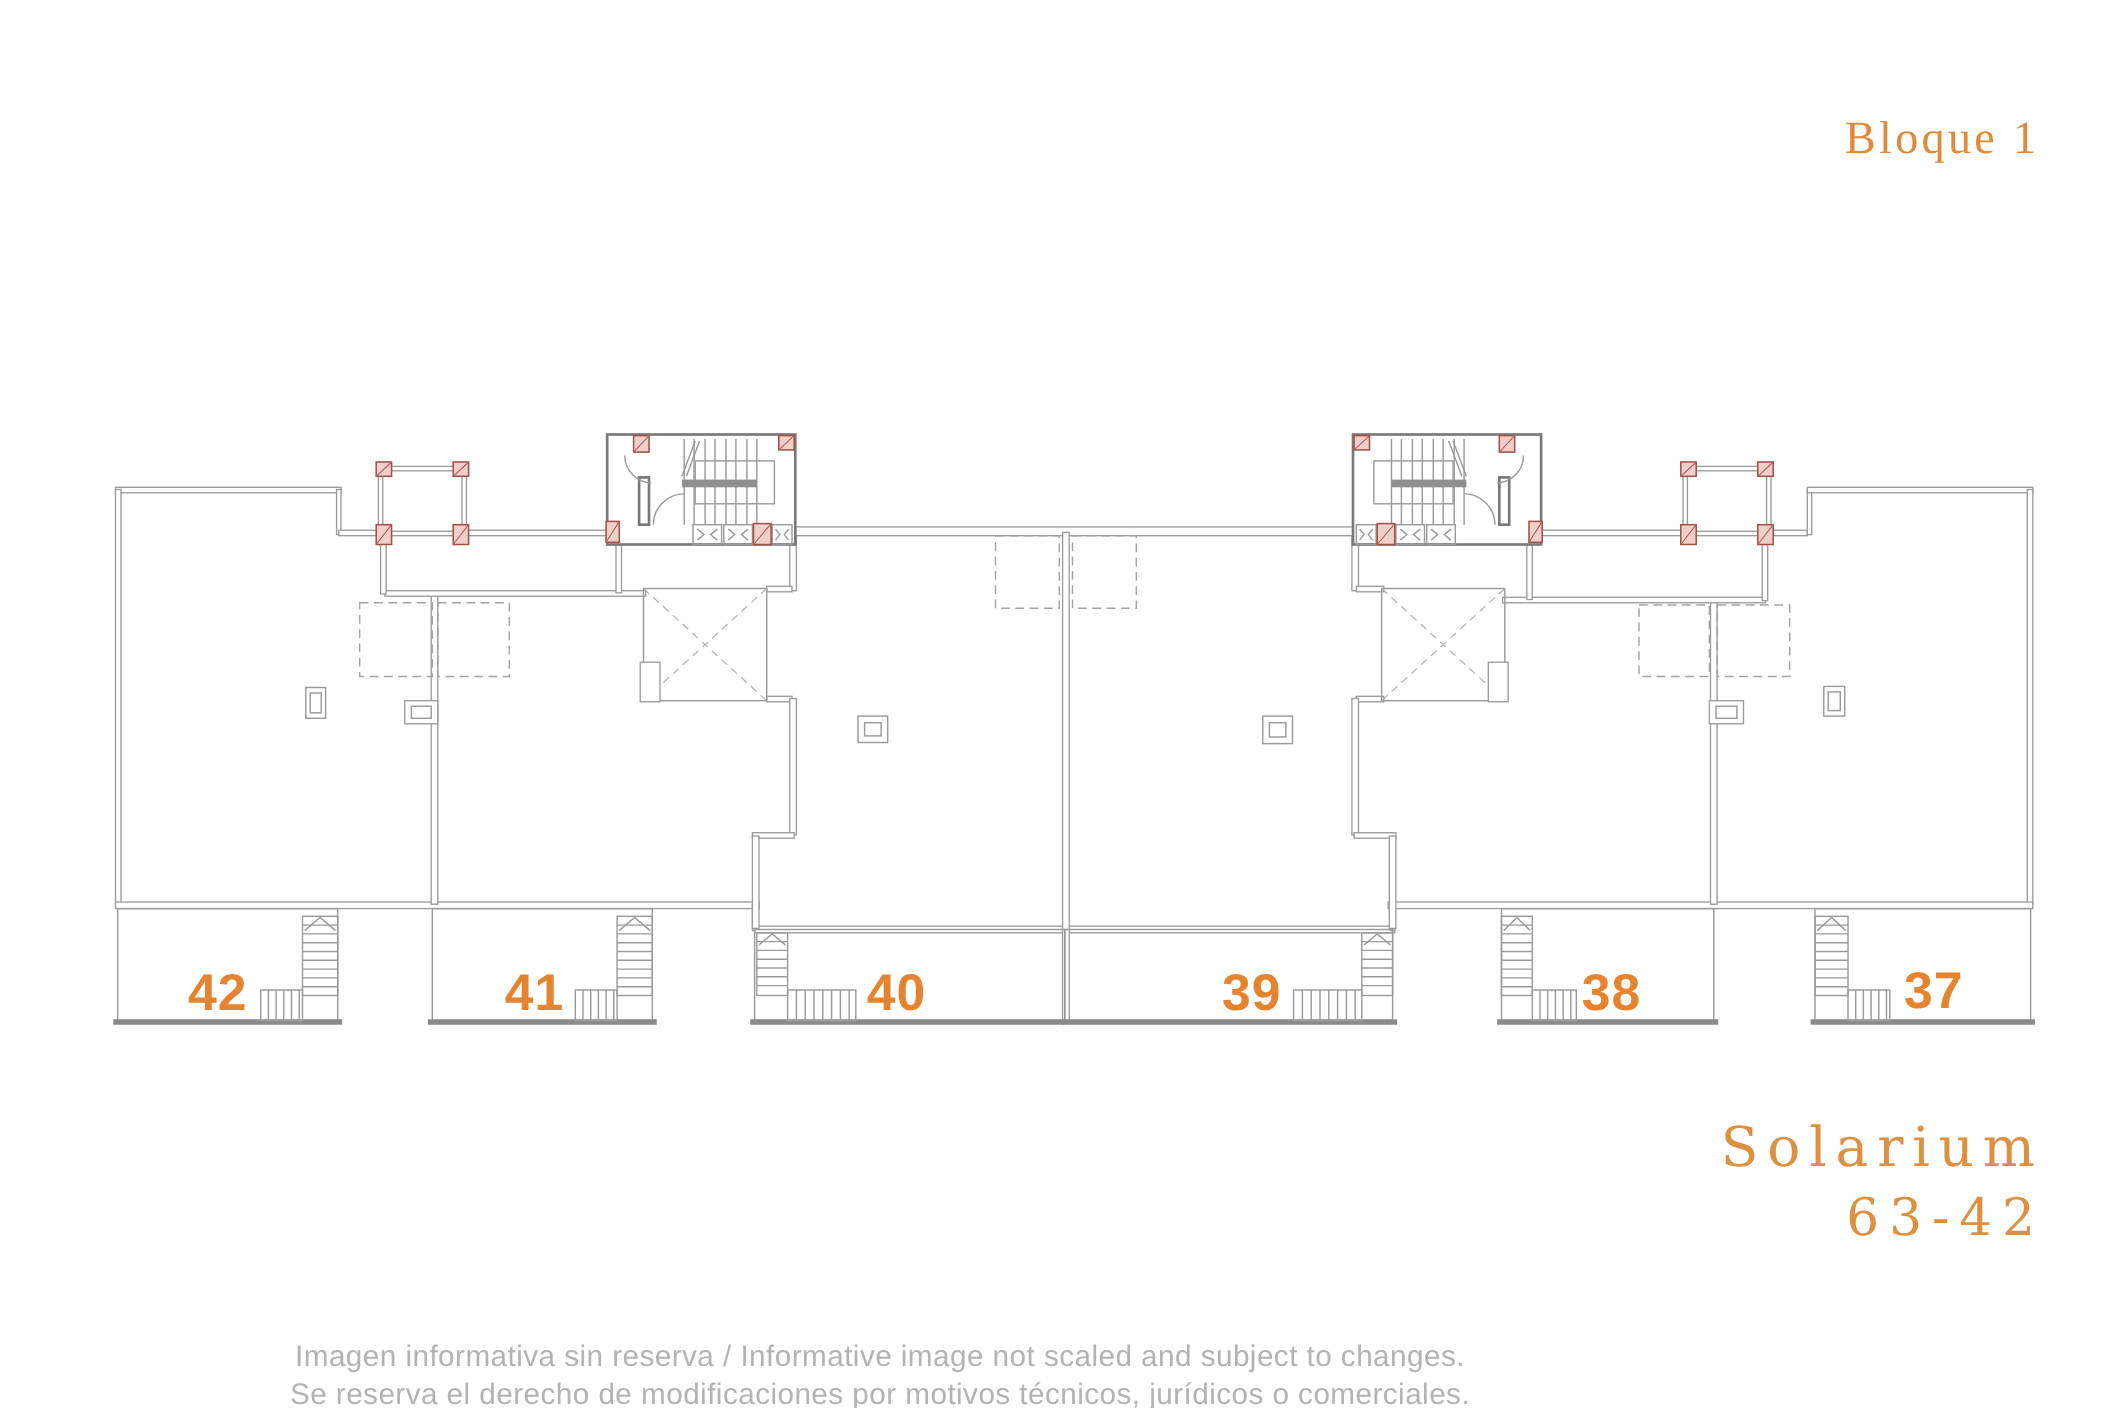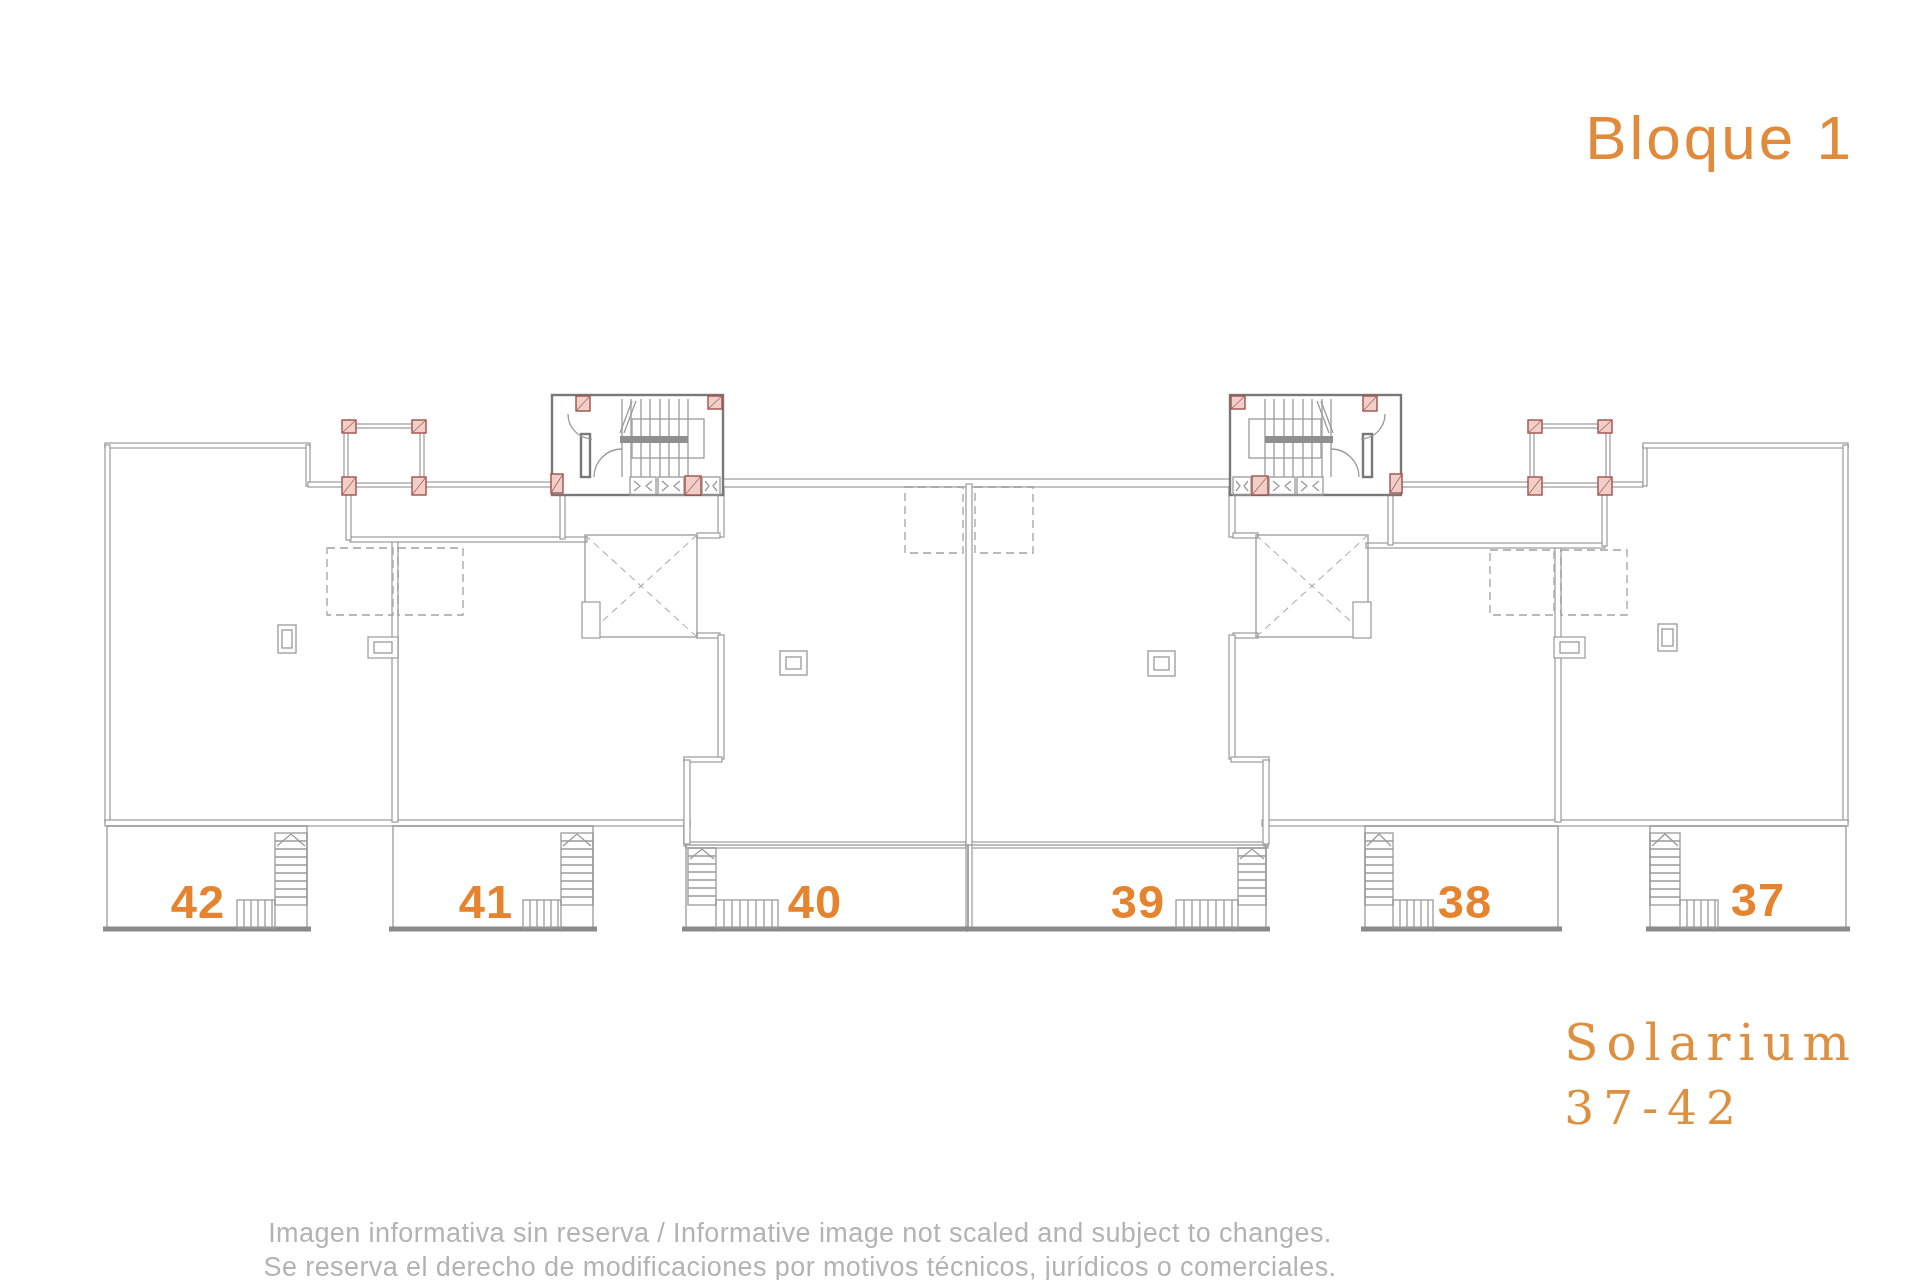--- a/index.html
+++ b/index.html
@@ -1,20 +1,20 @@
 <!DOCTYPE html>
 <html><head>
 <meta charset="utf-8">
 <style>
   html,body{margin:0;padding:0;background:#ffffff;}
   .page{position:relative;width:1920px;height:1280px;background:#fff;overflow:hidden;
         font-family:"Liberation Sans", sans-serif;}
-  .title{position:absolute;top:102px;right:66px;font-family:Liberation Sans, sans-serif;
-         font-size:62px;color:#e08a3c;letter-spacing:3px;white-space:nowrap;}
-  .side-label{position:absolute;top:1014px;right:70px;text-align:left;
+  .title{position:absolute;top:102px;right:66px;font-family:Liberation Serif, serif;
+         font-size:42px;color:#e08a3c;letter-spacing:3px;white-space:nowrap;}
+  .side-label{position:absolute;top:1014px;right:70px;text-align:right;
               font-family:"DejaVu Serif", serif;color:#dd9040;}
   .side-label .l1{font-size:50px;letter-spacing:8px;margin-right:-8px;}
   .side-label .l2{font-size:47px;letter-spacing:9px;margin-right:-9px;margin-top:8px;}
   .disclaimer{position:absolute;top:1216px;left:260px;width:1080px;text-align:center;
               color:#b3b3b3;font-size:27px;line-height:34px;letter-spacing:0.4px;}
   svg{position:absolute;top:0;left:0;}
   .w{fill:none;stroke:#9a9a9a;stroke-width:1.3;}
   .wr{fill:#ffffff;stroke:#9a9a9a;stroke-width:1.2;}
   .wd{fill:#ffffff;stroke:#787878;stroke-width:2.4;}
   .dash{fill:none;stroke:#a3a3a3;stroke-width:1.3;stroke-dasharray:8 5;}
@@ -257,21 +257,21 @@
       <text class="num" x="486" y="918">41</text>
       <text class="num" x="815" y="918">40</text>
       <text class="num" x="1138" y="918">39</text>
       <text class="num" x="1465" y="918">38</text>
       <text class="num" x="1758" y="916">37</text>
     </g>
   </svg>
 
   <div class="side-label">
     <div class="l1">Solarium</div>
-    <div class="l2">37-42</div>
+    <div class="l2">63-42</div>
   </div>
 
   <div class="disclaimer">
     <div>Imagen informativa sin reserva / Informative image not scaled and subject to changes.</div>
     <div>Se reserva el derecho de modificaciones por motivos técnicos, jurídicos o comerciales.</div>
   </div>
 
 </div>
 
 </body></html>

